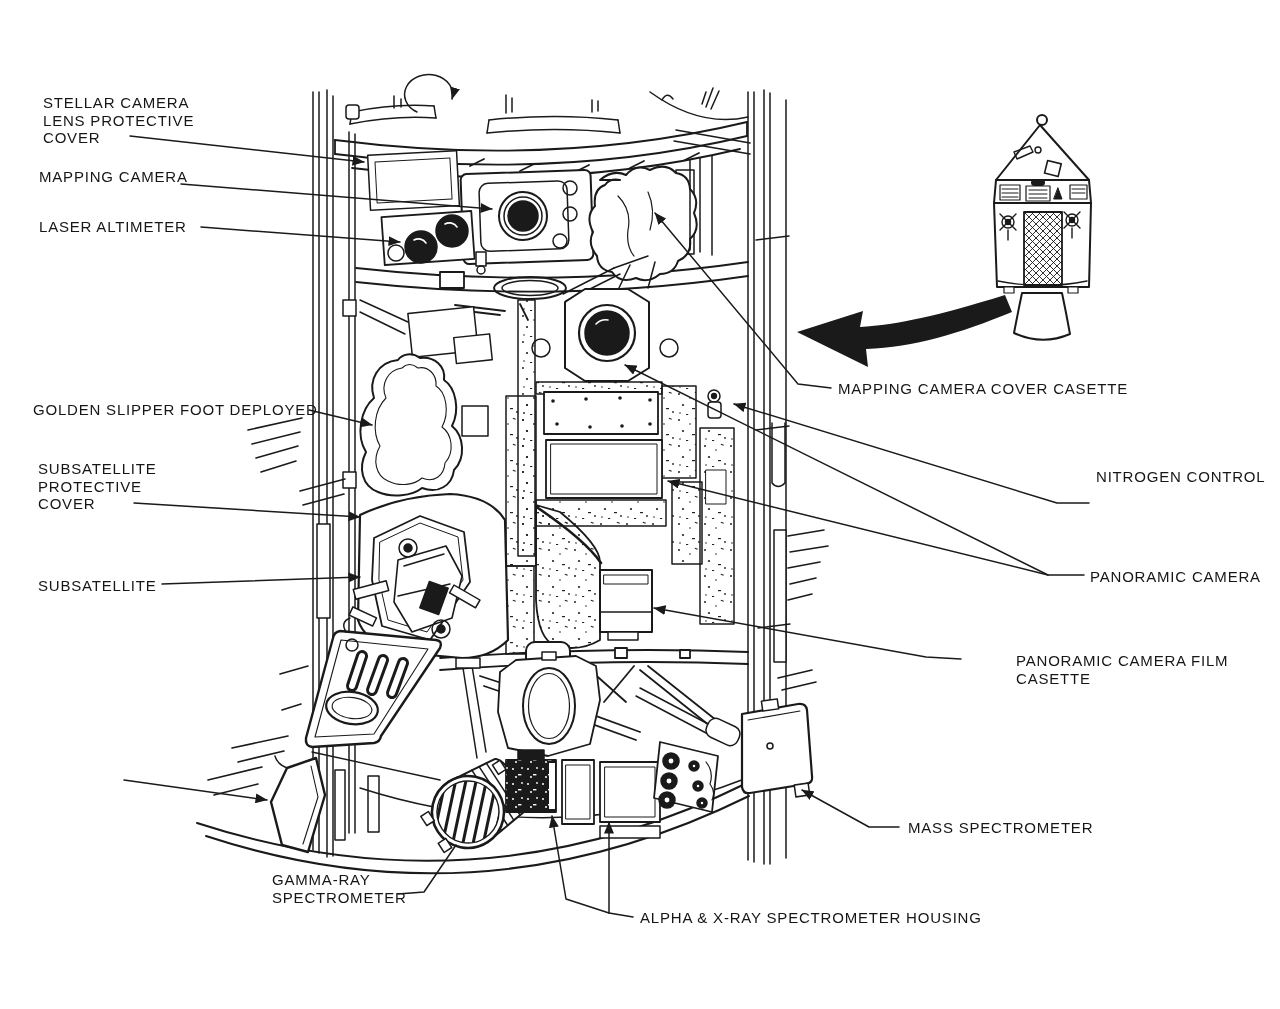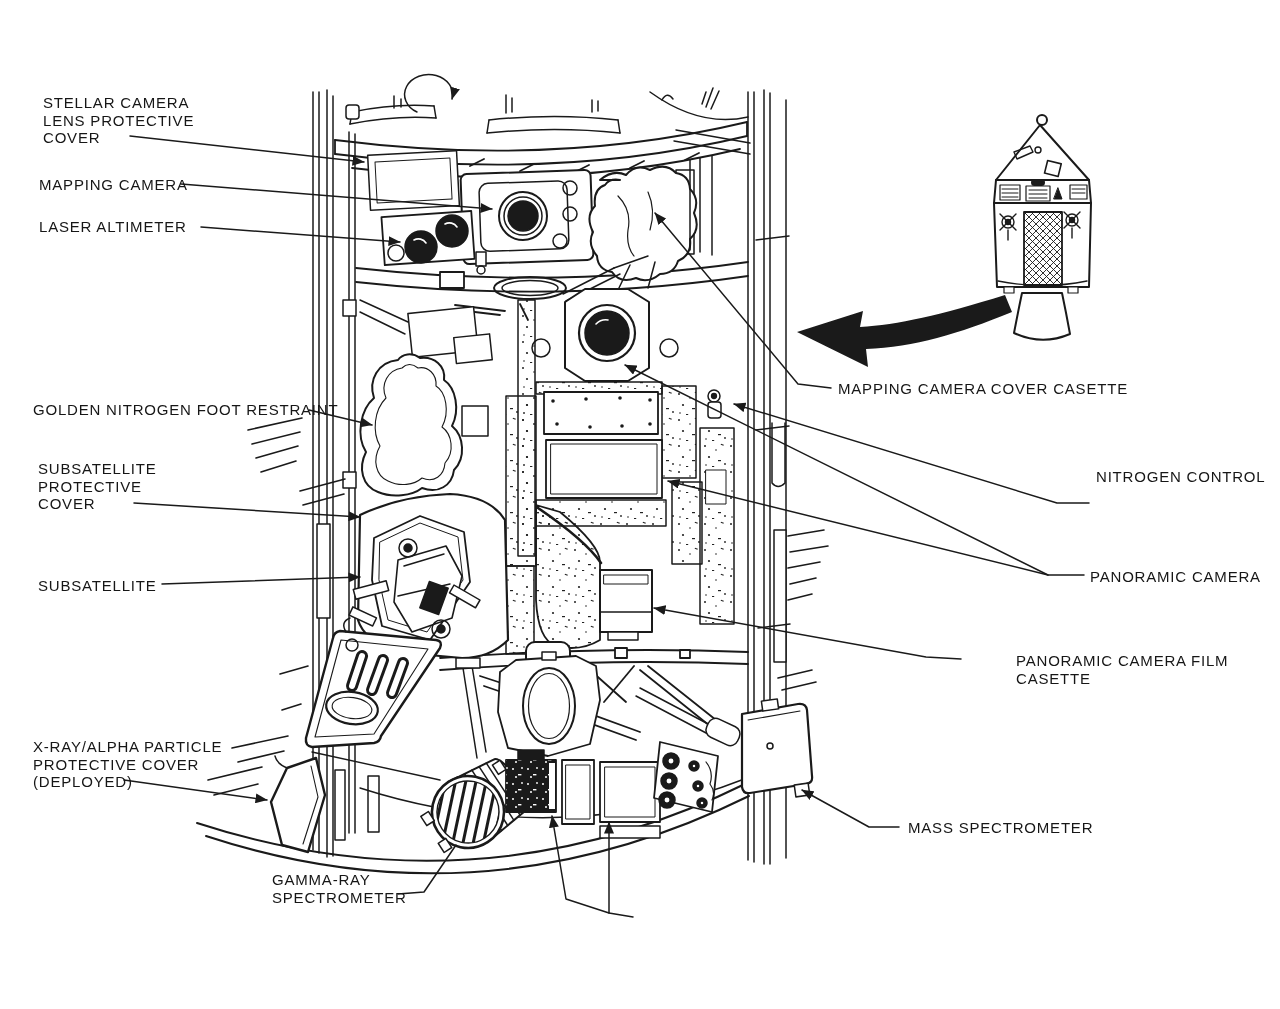--- a/index.html
+++ b/index.html
@@ -448,31 +448,29 @@
     <path d="M1084,575 L1048,575 L625,365" marker-end="url(#arr)"></path>
     <path d="M1048,575 L668,481" marker-end="url(#arr)"></path>
     <path d="M961,659 L926,657 L654,608" marker-end="url(#arr)"></path>
   </g>
 </g>
 </svg>
 
 <div class="lbl" style="left:43px;top:94px">STELLAR CAMERA
 LENS PROTECTIVE
 COVER</div>
-<div class="lbl" style="left:39px;top:176px">MAPPING CAMERA</div>
+<div class="lbl" style="left:39px;top:168px">MAPPING CAMERA</div>
 <div class="lbl" style="left:39px;top:218px">LASER ALTIMETER</div>
-<div class="lbl" style="left:33px;top:401px">GOLDEN NITROGEN FOOT RESTRAINT</div>
+<div class="lbl" style="left:33px;top:401px">GOLDEN SLIPPER FOOT DEPLOYED</div>
 <div class="lbl" style="left:38px;top:460px">SUBSATELLITE
 PROTECTIVE
 COVER</div>
 <div class="lbl" style="left:38px;top:577px">SUBSATELLITE</div>
-<div class="lbl" style="left:33px;top:738px">X-RAY/ALPHA PARTICLE
-PROTECTIVE COVER
-(DEPLOYED)</div>
 <div class="lbl" style="left:272px;top:871px">GAMMA-RAY
 SPECTROMETER</div>
+<div class="lbl" style="left:640px;top:909px">ALPHA &amp; X-RAY SPECTROMETER HOUSING</div>
 <div class="lbl" style="left:908px;top:819px">MASS SPECTROMETER</div>
 <div class="lbl" style="left:838px;top:380px">MAPPING CAMERA COVER CASETTE</div>
 <div class="lbl" style="left:1096px;top:468px">NITROGEN CONTROL</div>
 <div class="lbl" style="left:1090px;top:568px">PANORAMIC CAMERA</div>
 <div class="lbl" style="left:1016px;top:652px">PANORAMIC CAMERA FILM CASETTE</div>
 
 </div>
 
 </body></html>

